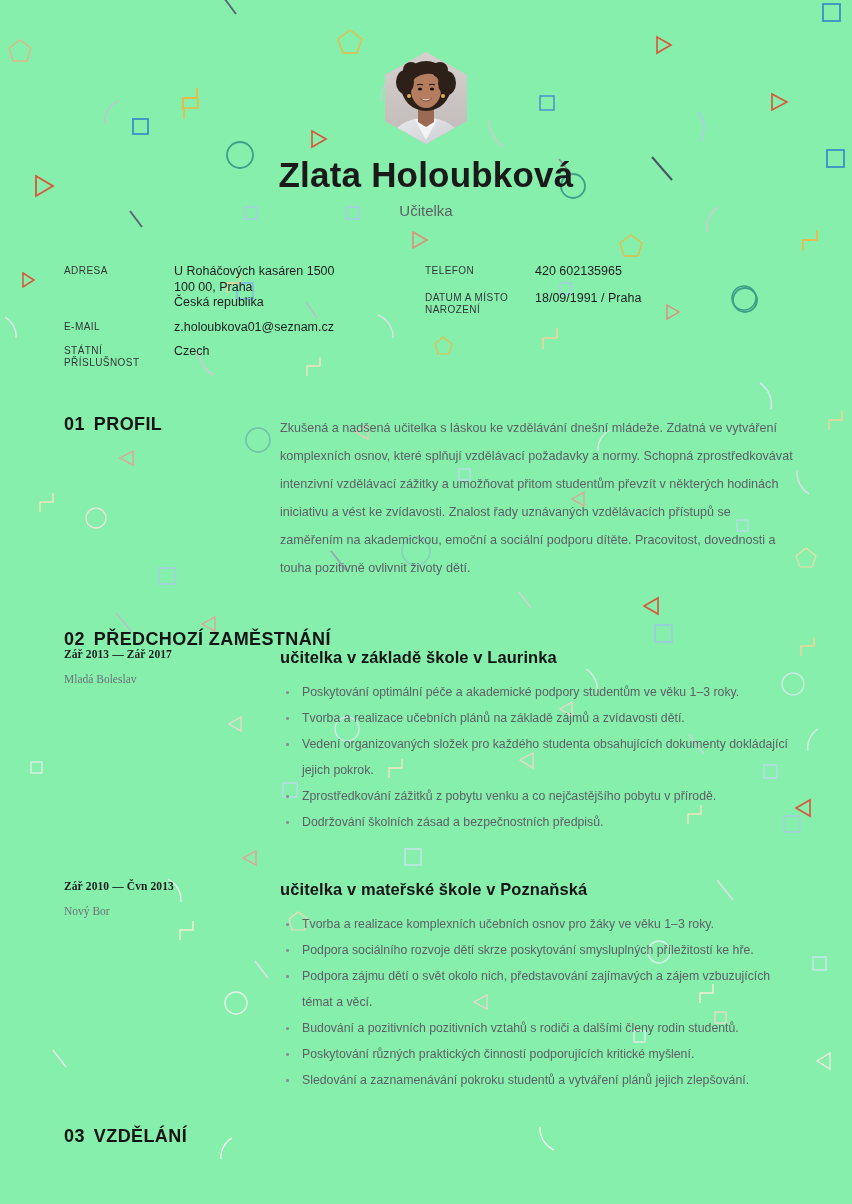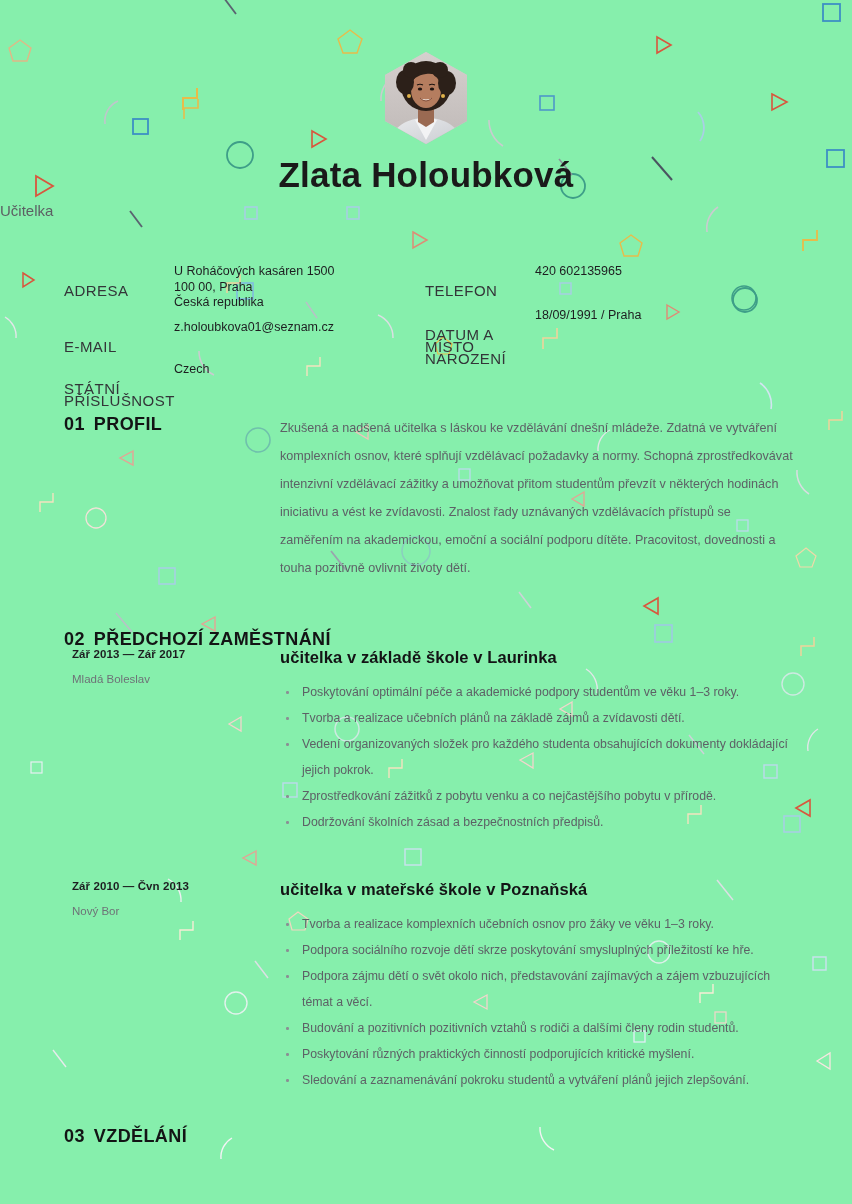--- a/index.html
+++ b/index.html
@@ -63,45 +63,44 @@
     text-align: center;
     font-size: 35px;
     font-weight: bold;
     letter-spacing: 0.2px;
     color: #1a1a1a;
   }
   .job-title {
     position: absolute;
     left: 0; top: 202px;
     width: 852px;
-    text-align: left;
+    text-align: center;
     font-size: 15px;
     color: #5c5f63;
   }
 
   
   .contact-col { position: absolute; }
   .contact-left  { left: 64px;  top: 264px; width: 350px; }
   .contact-right { left: 425px; top: 264px; width: 330px; }
 
   .contact-row {
     display: flex;
     align-items: flex-start;
     margin-bottom: 6px;
   }
   .contact-label {
     width: 110px;
     flex: 0 0 110px;
-    font-size: 15px;
+    font-size: 10px;
     letter-spacing: 0.45px;
     color: #333538;
     line-height: 12px;
     padding-top: 1px;
     text-transform: uppercase;
-    margin-top: 20px;
   }
   .contact-value {
     font-size: 12.5px;
     color: #1d1e20;
     line-height: 15.5px;
   }
   .contact-left .contact-row.addr  { margin-bottom: 9px; }
   .contact-left .contact-row.email { margin-bottom: 9px; }
   .contact-right .contact-row.tel  { margin-bottom: 11px; }
 
@@ -124,21 +123,21 @@
     top: 414px;
     width: 516px;
     font-size: 12.6px;
     line-height: 28px;
     color: #5d6166;
     text-align: left;
   }
 
   
   .job { position: absolute; left: 0; width: 852px; }
-  .job-meta { position: absolute; left: 72px; width: 200px; }
+  .job-meta { position: absolute; left: 64px; width: 200px; font-family: Liberation Serif, serif; }
   .job-dates {
     font-size: 11.5px;
     font-weight: bold;
     color: #1d1e20;
     letter-spacing: 0.1px;
     white-space: nowrap;
   }
   .job-place {
     margin-top: 13px;
     font-size: 11.5px;

